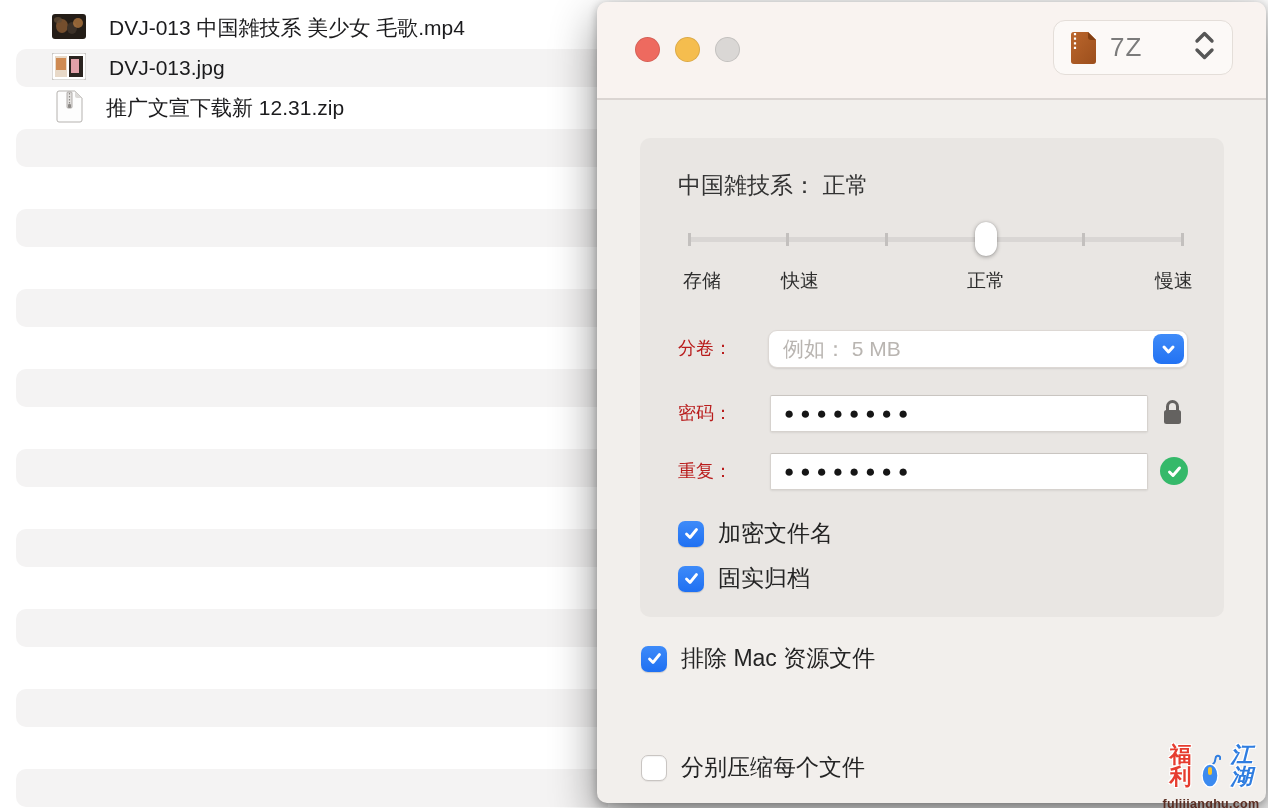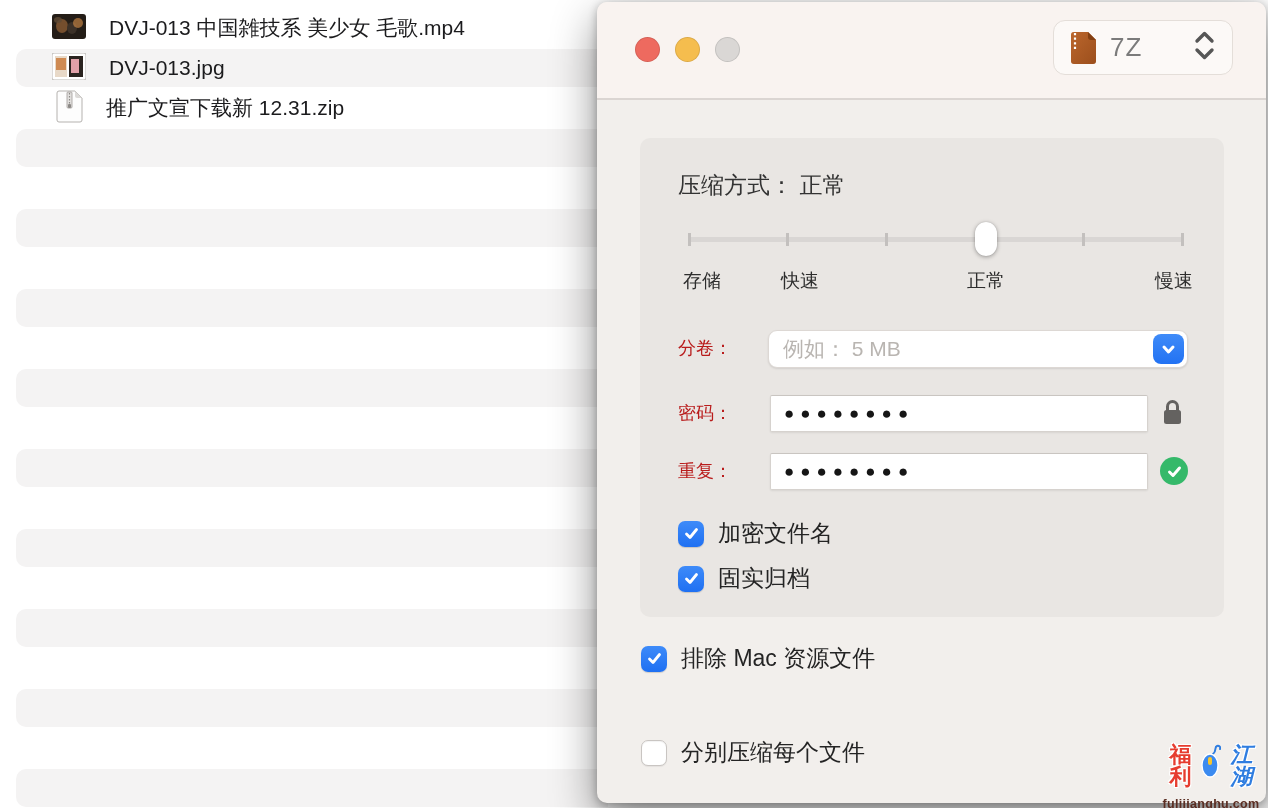--- a/index.html
+++ b/index.html
@@ -57,21 +57,21 @@
              background:#35b96a; display:flex; align-items:center; justify-content:center; }
 
   .cb { width:26px; height:26px; border-radius:7px; flex:0 0 auto; display:flex; align-items:center; justify-content:center; }
   .cb.on { background:linear-gradient(#3e8bf9,#1f70f2); box-shadow:0 1px 1px rgba(0,0,0,.15); }
   .cb.off { background:#fff; border:1px solid #c9c5c2; box-shadow:inset 0 1px 1px rgba(0,0,0,.05), 0 1px 1px rgba(0,0,0,.06); }
   .cbrow { position:absolute; display:flex; align-items:center; gap:14px; }
   .cbrow .cblabel { font-size:23px; color:#242424; white-space:nowrap; }
 
   
   .wm { position:absolute; left:564px; top:742px; width:100px; text-align:center; line-height:1; }
-  .wm-top { display:flex; align-items:flex-start; justify-content:center; }
+  .wm-top { display:flex; align-items:flex-end; justify-content:center; }
   .wm-red, .wm-blue { font-size:22px; font-weight:bold;
       text-shadow:-1px -1px 0 #fff,1px -1px 0 #fff,-1px 1px 0 #fff,1px 1px 0 #fff; }
   .wm-red { color:#e63c2f; } .wm-blue { color:#2f7de0;font-style:italic; }
   .wm-domain { font-size:12.5px; font-weight:bold; color:#5a2d22; margin-top:10px; letter-spacing:.3px; }
 </style>
 </head>
 <body>
 
 <div class="file-list">
 
@@ -154,21 +154,21 @@
             <polyline points="4,11 11.5,3.5 19,11" fill="none" stroke="#565656" stroke-width="3.4" stroke-linecap="round" stroke-linejoin="round"></polyline>
             <polyline points="4,20 11.5,27.5 19,20" fill="none" stroke="#565656" stroke-width="3.4" stroke-linecap="round" stroke-linejoin="round"></polyline>
           </svg>
       </span>
     </div>
   </div>
 
   <div class="panel">
 
     <div class="panel-title">
-      <span>压缩方式：</span>&nbsp;<span>正常</span>
+      <span>中国雑技系：</span>&nbsp;<span>正常</span>
     </div>
 
     <div class="slider">
       <div class="track"></div>
       <div class="tick" style="left:0px"></div>
       <div class="tick" style="left:98px"></div>
       <div class="tick" style="left:197px"></div>
       <div class="tick" style="left:296px"></div>
       <div class="tick" style="left:394px"></div>
       <div class="tick" style="left:493px"></div>
@@ -229,21 +229,21 @@
   </div>
 
   <div class="cbrow" style="left:44px; top:641px">
     <span class="cb on">
       <svg width="17" height="17" viewBox="0 0 17 17">
           <polyline points="3.5,9 7,12.5 13.5,4.5" fill="none" stroke="#fff" stroke-width="2.8" stroke-linecap="round" stroke-linejoin="round"></polyline>
         </svg>
     </span>
     <span class="cblabel">排除 Mac 资源文件</span>
   </div>
-  <div class="cbrow" style="left:44px; top:735px">
+  <div class="cbrow" style="left:44px; top:750px">
     <span class="cb off"></span>
     <span class="cblabel">分别压缩每个文件</span>
   </div>
 
   <div class="wm">
     <div class="wm-top">
       <span class="wm-red">福利</span>
       <span style="margin:0 1px; display:inline-flex;">
         <svg width="20" height="34" viewBox="0 0 20 34">
             <path d="M12 10 c4 -3 1 -7 4 -8 c2 -.6 4 1 3 3" fill="none" stroke="#2f7de0" stroke-width="2" stroke-linecap="round"></path>

